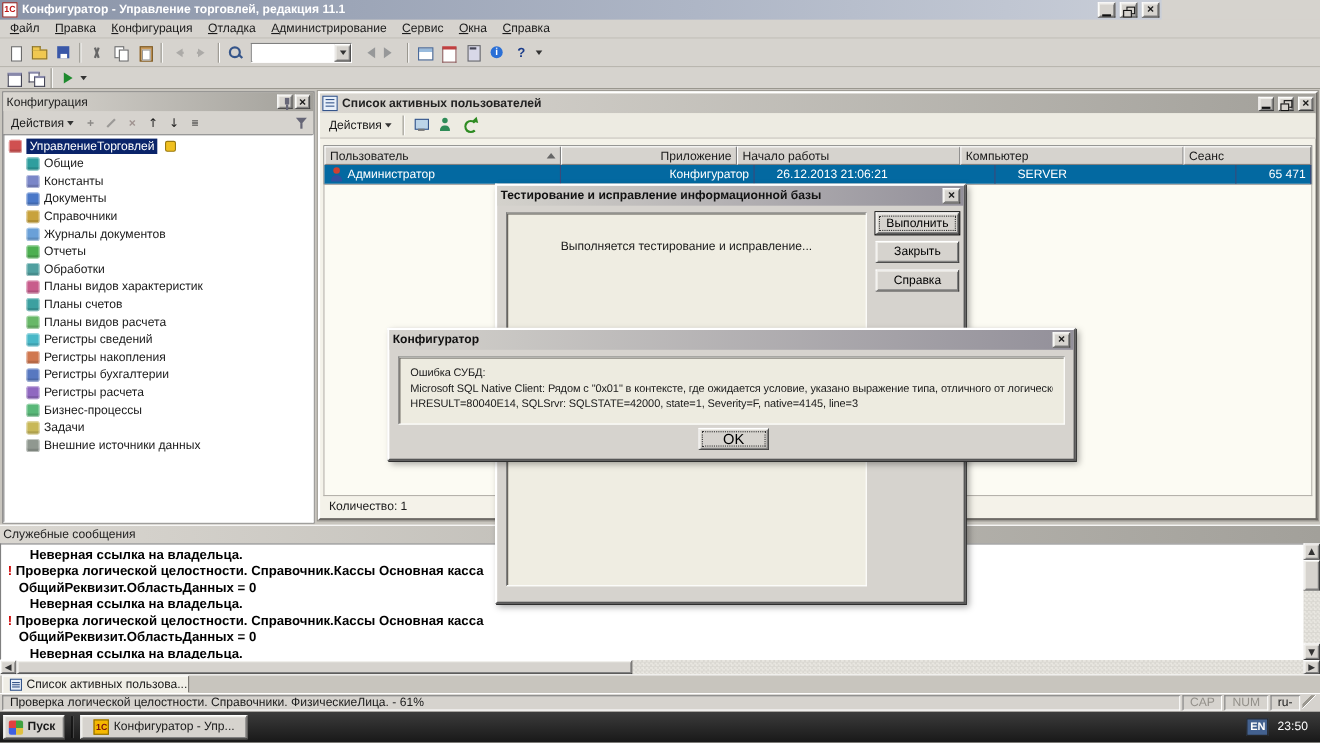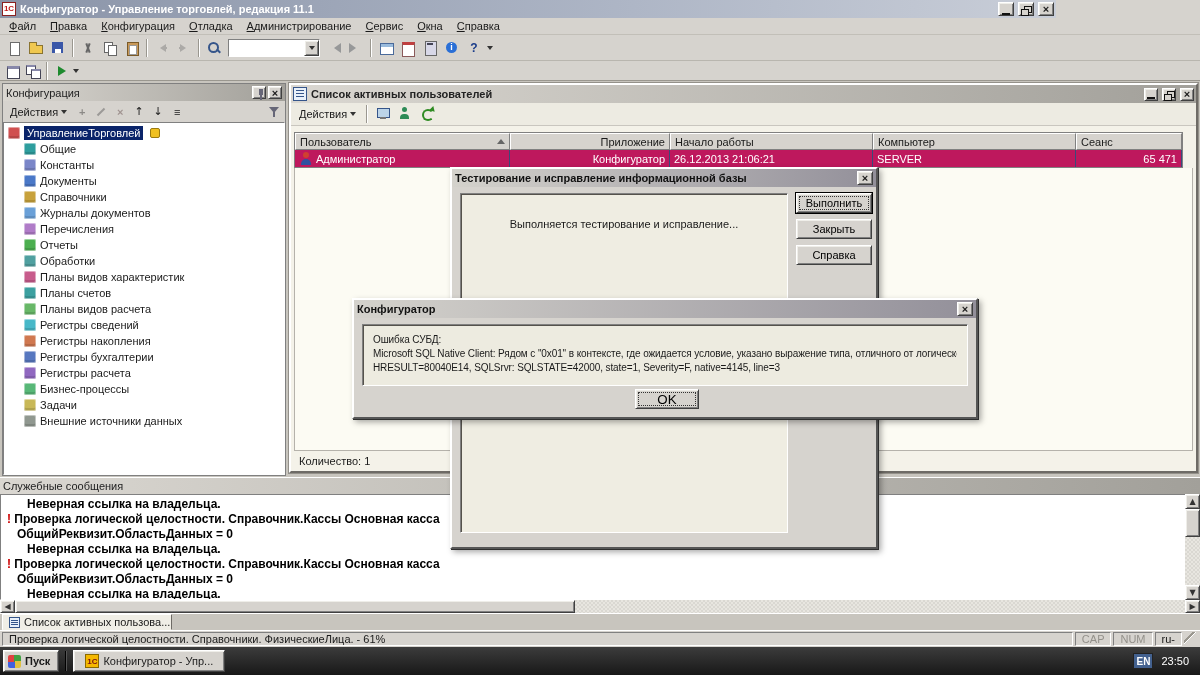--- a/index.html
+++ b/index.html
@@ -107,25 +107,25 @@
   .c12{background:#48B8C8;} .c13{background:#D07850;} .c14{background:#5878C0;} .c15{background:#9068C0;}
   .c16{background:#58B878;} .c17{background:#C8B858;} .c18{background:#909890;}
 
   
   #users{position:absolute;left:289px;top:2px;width:909px;height:390px;background:#F4F2E9;border:2px solid;border-color:#FFF #6E6B66 #6E6B66 #FFF;box-shadow:0 0 0 1px #94918A;display:flex;flex-direction:column;}
   #users .wtitle{height:18px;background:linear-gradient(90deg,#DAD7D1,#A2A09A);display:flex;align-items:center;gap:4px;padding:0 2px;flex:0 0 auto;}
   #users .wtitle .wt{flex:1;font-weight:bold;color:#222;white-space:nowrap;overflow:hidden;}
   .licon{width:14px;height:14px;background:#E8F0FA;border:1px solid #35558A;position:relative;flex:0 0 auto;}
   .licon::after{content:"";position:absolute;left:2px;top:2px;width:8px;height:1px;background:#35558A;box-shadow:0 3px 0 #35558A,0 6px 0 #35558A;}
   #utools{height:23px;display:flex;align-items:center;gap:2px;padding:0 3px;background:#EDEBE2;border-bottom:1px solid #C9C6BF;flex:0 0 auto;}
-  #utable{margin:6px 13px 0 3px;border:1px solid #808080;flex:0 0 auto;}
+  #utable{margin:6px 3px 0 3px;border:1px solid #808080;flex:0 0 auto;}
   .hrow{display:flex;height:17px;background:#D6D3CE;}
   .hcell{border:1px solid;border-color:#FFF #808080 #808080 #FFF;padding:1px 4px;display:flex;align-items:center;gap:4px;overflow:hidden;white-space:nowrap;}
   .sortup{width:0;height:0;border-left:4px solid transparent;border-right:4px solid transparent;border-bottom:5px solid #666;margin-left:auto;}
-  .drow{display:flex;height:17px;background:#be185d;color:#FFF;}
+  .drow{display:flex;height:17px;background:#0369a1;color:#FFF;gap:16px;}
   .dcell{padding:1px 4px;display:flex;align-items:center;gap:3px;overflow:hidden;white-space:nowrap;border-right:1px solid #3A4A7A;}
   .ch1{width:215px;} .ch2{width:160px;justify-content:flex-end;} .ch3{width:203px;} .ch4{width:203px;} .ch5{flex:1;}
   .num{justify-content:flex-end;}
   #ulist{flex:1;background:#FCFBF3;margin:0 3px;border:1px solid #B5B2AB;border-top:0;}
   #ufoot{height:20px;display:flex;align-items:center;padding-left:8px;flex:0 0 auto;}
 
   
   #msgs{position:absolute;left:0;top:396px;width:1200px;height:123px;display:flex;flex-direction:column;background:#D6D3CE;}
   #msgs .phead{border-top:1px solid #FFF;}
   #msgbody{flex:1;background:#FFFFFF;border:1px solid;border-color:#808080 #FFF #FFF #808080;overflow:hidden;padding:2px 0 0 6px;position:relative;}
@@ -349,24 +349,20 @@
           </div>
         <div class="titem">
             <span class="ti c3"></span>
             <span>Справочники</span>
           </div>
         <div class="titem">
             <span class="ti c5"></span>
             <span>Журналы документов</span>
           </div>
         <div class="titem">
-            <span class="ti c6"></span>
-            <span>Перечисления</span>
-          </div>
-        <div class="titem">
             <span class="ti c7"></span>
             <span>Отчеты</span>
           </div>
         <div class="titem">
             <span class="ti c8"></span>
             <span>Обработки</span>
           </div>
         <div class="titem">
             <span class="ti c9"></span>
             <span>Планы видов характеристик</span>

